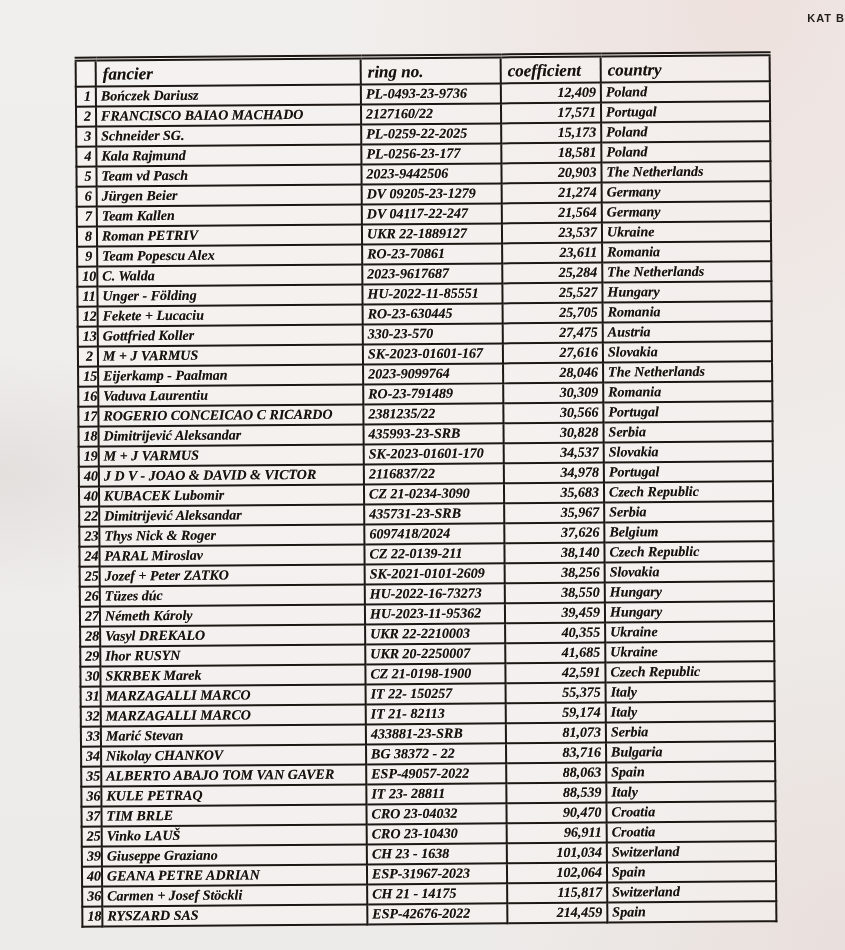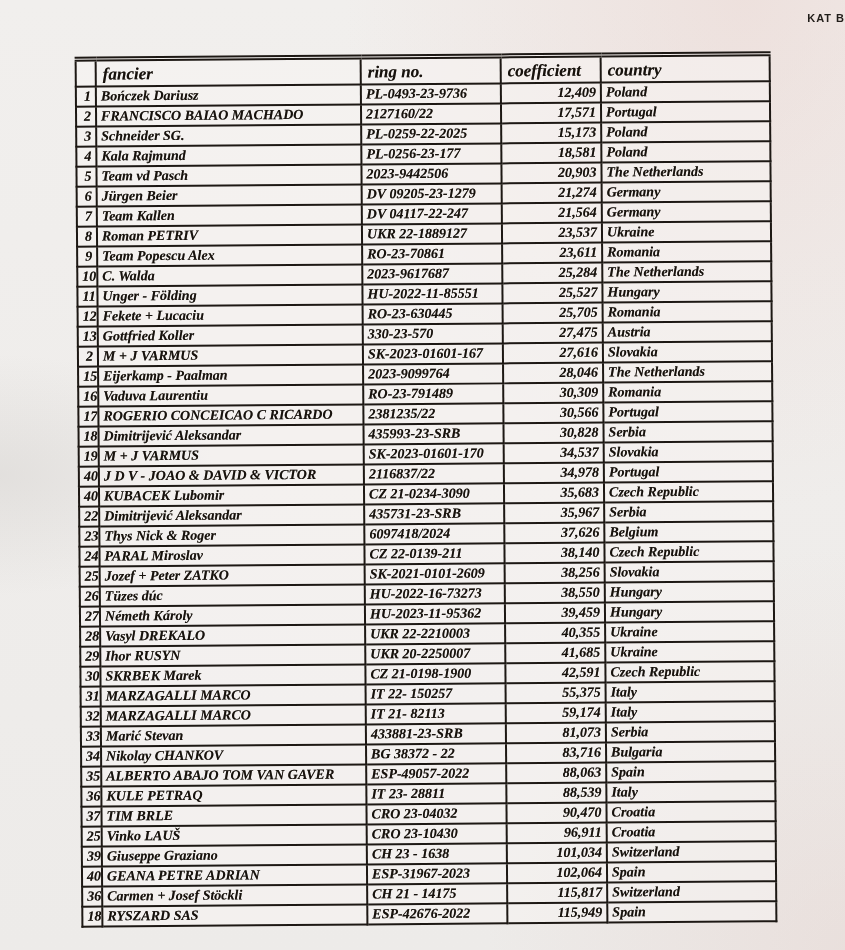--- a/index.html
+++ b/index.html
@@ -358,18 +358,18 @@
           <td class="c-num">36</td>
           <td class="c-fancier">Carmen + Josef Stöckli</td>
           <td class="c-ring">CH 21 - 14175</td>
           <td class="c-coeff">115,817</td>
           <td class="c-country">Switzerland</td>
         </tr>
         <tr>
           <td class="c-num">18</td>
           <td class="c-fancier">RYSZARD SAS</td>
           <td class="c-ring">ESP-42676-2022</td>
-          <td class="c-coeff">115,949</td>
+          <td class="c-coeff">214,459</td>
           <td class="c-country">Spain</td>
         </tr>
       </tbody>
   </table>
 </div>
 
 </body></html>

